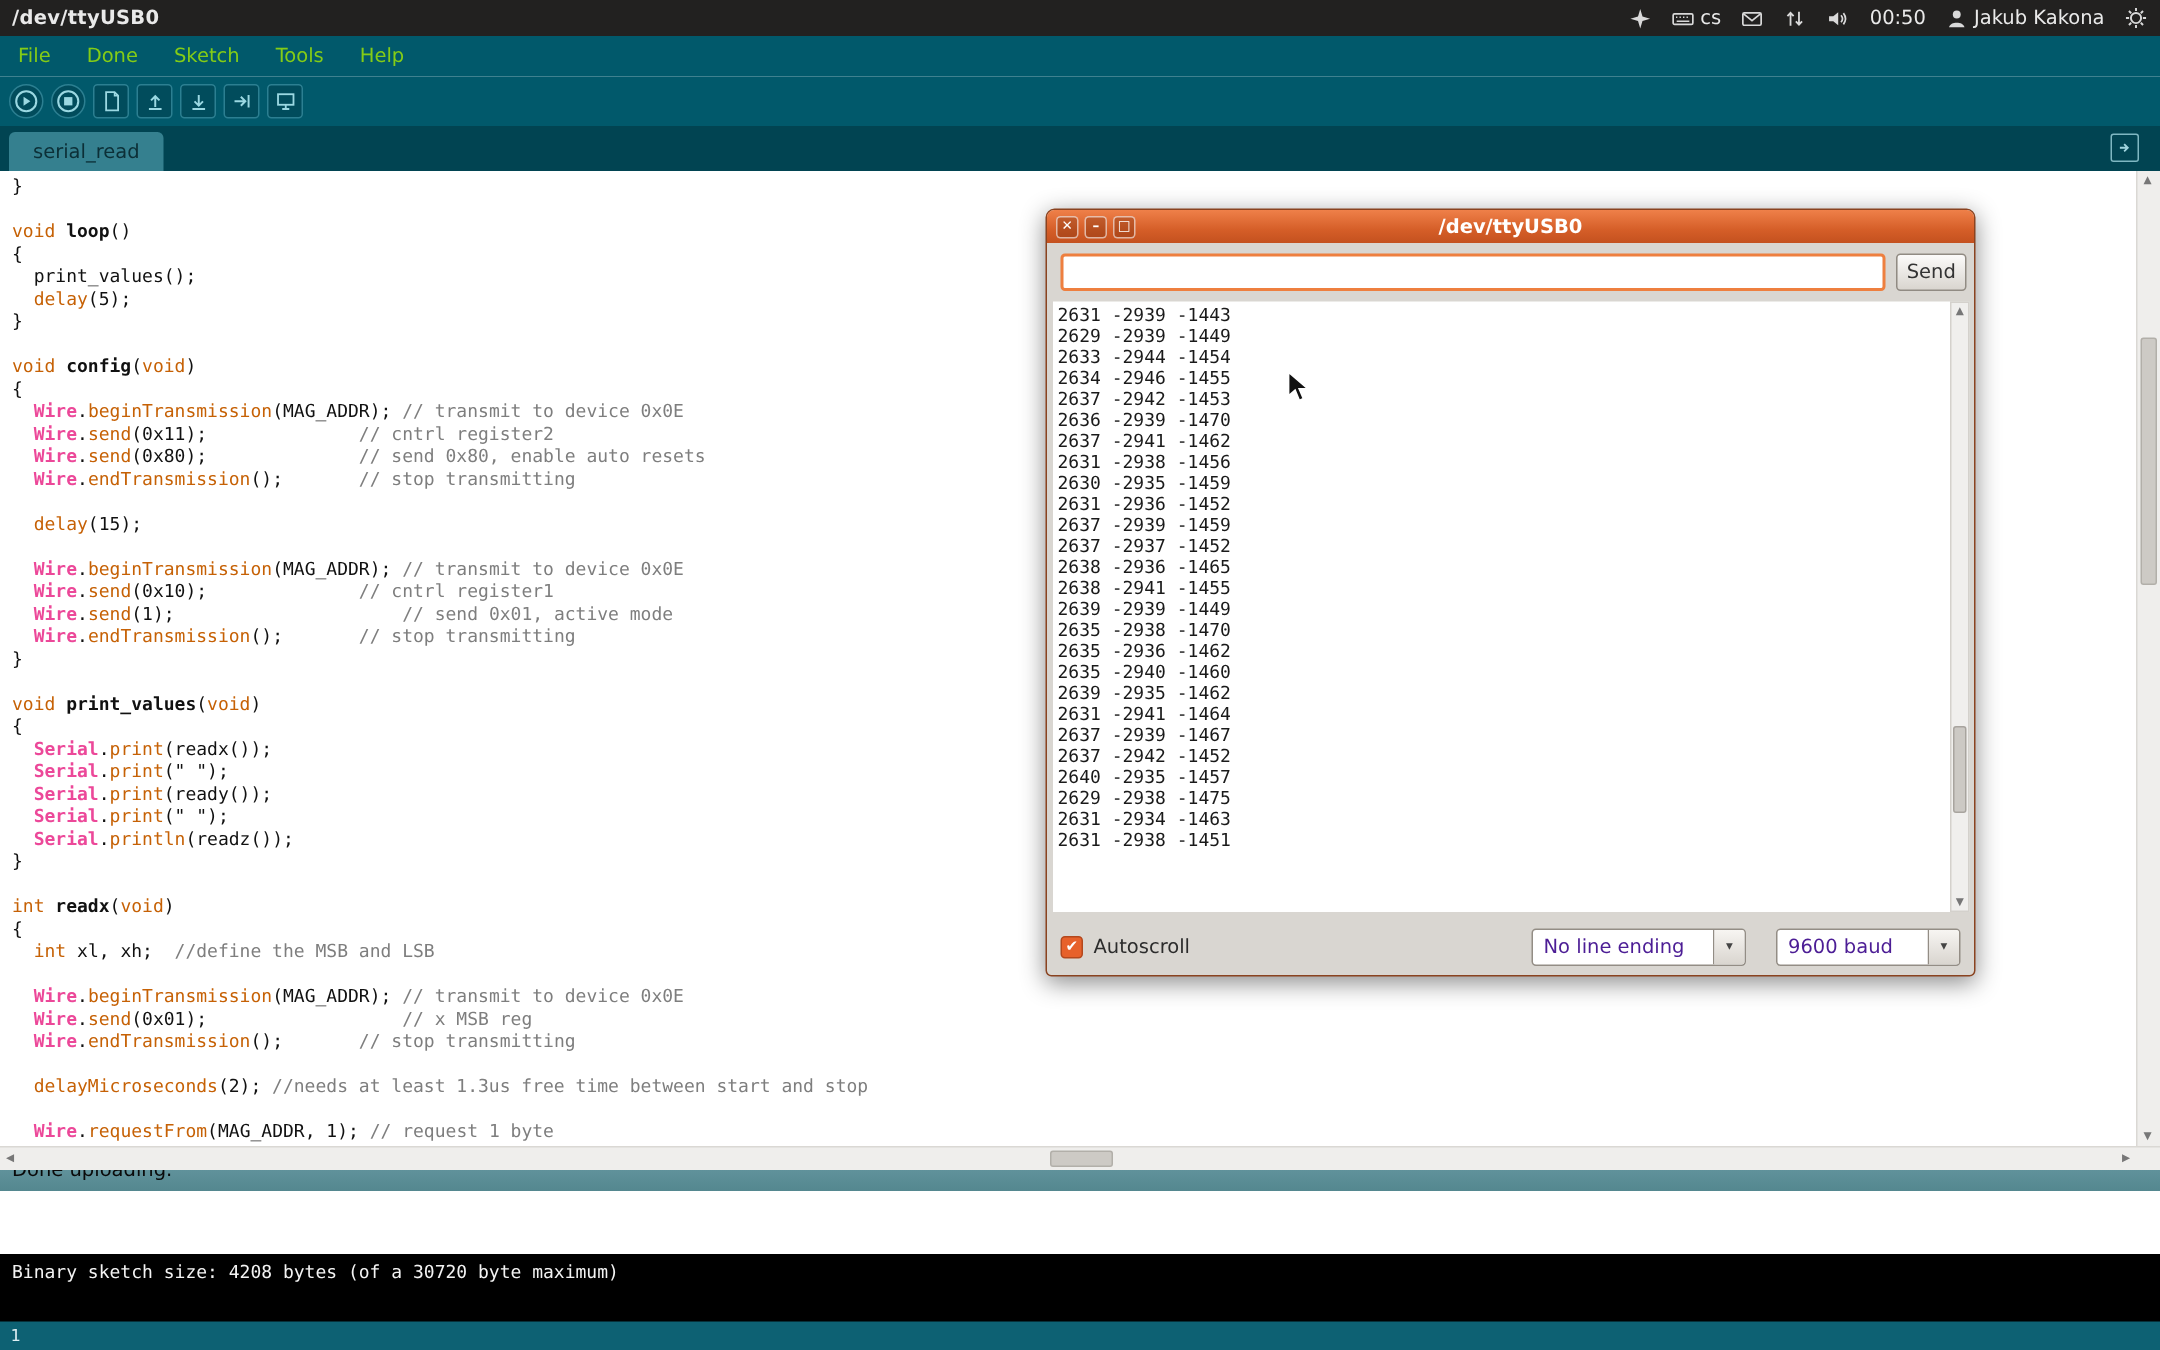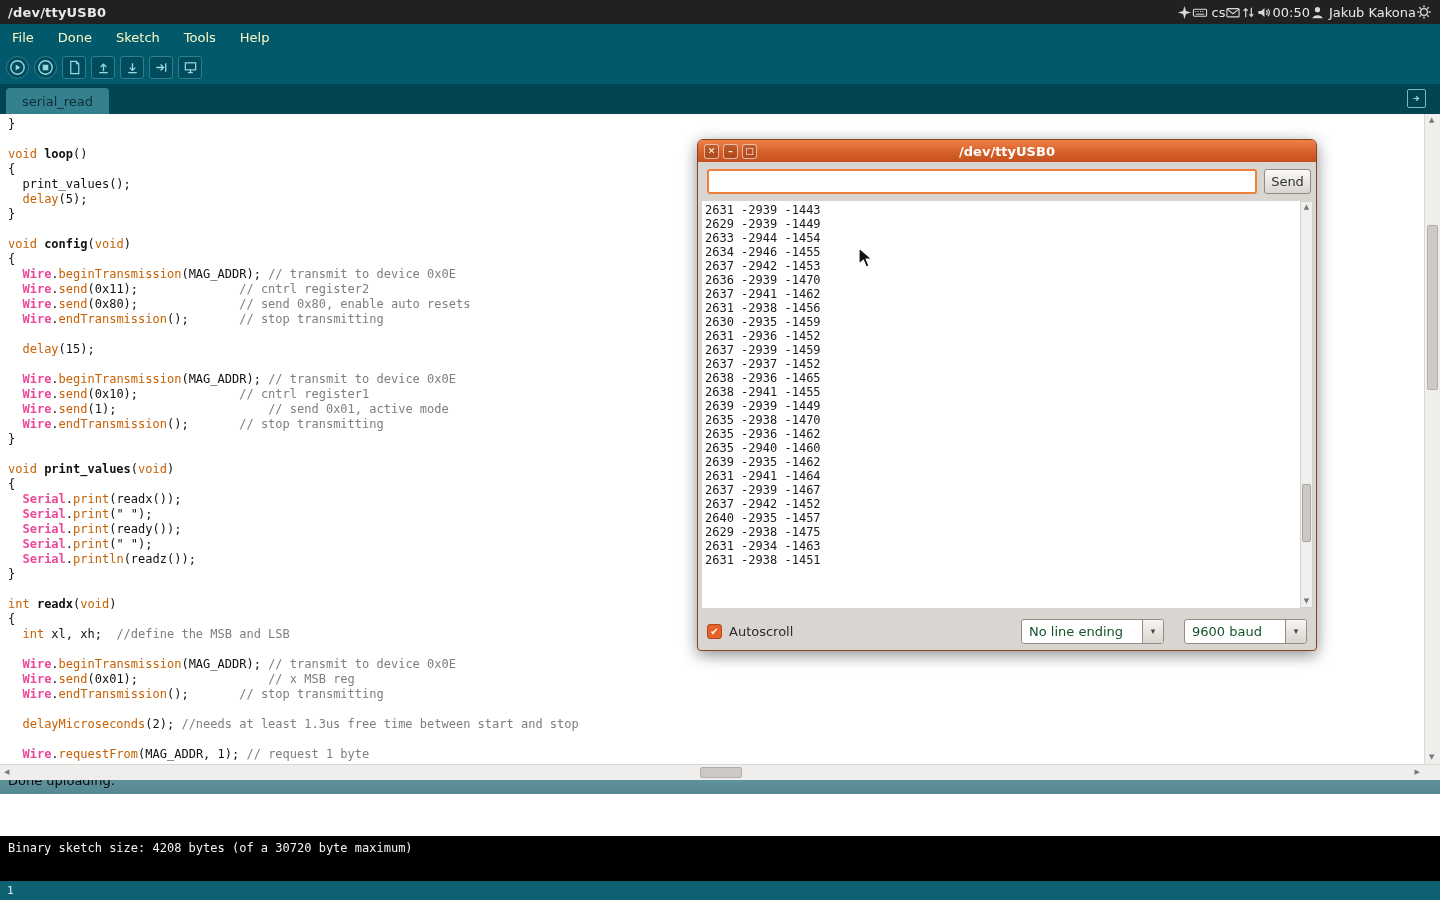--- a/index.html
+++ b/index.html
@@ -3,26 +3,26 @@
 <meta charset="utf-8">
 <style>
   *{margin:0;padding:0;box-sizing:border-box}
   html,body{width:1440px;height:900px;overflow:hidden;background:#333;font-family:"DejaVu Sans",sans-serif}
   .screen{position:relative;width:1440px;height:900px;overflow:hidden;background:#fff}
 
   
   .sysbar{position:absolute;top:0;left:0;right:0;height:24px;background:#222120;color:#e9e9e9;
           display:flex;align-items:center;padding:0 8px;font-size:13px;z-index:5}
   .sysbar-title{font-weight:bold;letter-spacing:.2px}
-  .sysbar-right{margin-left:auto;display:flex;align-items:center;}
+  .sysbar-right{margin-left:auto;display:flex;align-items:center;gap:13px}
   .tray-item{display:flex;align-items:center;gap:4px}
   .tray-item svg{display:block}
 
   
-  .menubar{position:absolute;top:24px;left:0;right:0;height:27px;background:#01596b;color:#fef9c3;
+  .menubar{position:absolute;top:24px;left:0;right:0;height:27px;background:#01596b;color:#84cc16;
            display:flex;align-items:center;font-size:13px;z-index:2}
   .menu-item{padding:0 12px;height:100%;display:flex;align-items:center;cursor:default}
   .toolbar{position:absolute;top:51px;left:0;right:0;height:33px;background:#01596b;
            display:flex;align-items:center;gap:5px;padding:0 6px;z-index:2}
   .tbtn{width:24px;height:23px;border:1px solid #2c7f91;border-radius:3px;background:#014c5c;
         display:flex;align-items:center;justify-content:center}
   .tbtn.round{border-radius:50%;width:23px}
   .tabstrip{position:absolute;top:84px;left:0;right:0;height:30px;background:#014452;z-index:2}
   .tab{position:absolute;left:6px;bottom:0;height:26px;background:#35808f;color:#0c2f37;font-size:13px;
        padding:0 16px;display:flex;align-items:center;border-radius:4px 4px 0 0}
@@ -72,21 +72,21 @@
   .serial-line{font-family:"DejaVu Sans Mono",monospace;font-size:12px;line-height:14px;height:14px;color:#1a1a1a;white-space:pre}
   .sm-scroll{position:absolute;top:61px;right:3px;width:13px;height:407px;background:#f0efed;border:1px solid #d4d1cc}
   .sm-scroll .scroll-arrow{left:0;right:0;text-align:center}
   .sm-thumb{position:absolute;left:1px;right:1px;top:282px;height:58px;background:#ccc9c4;border:1px solid #a8a49e;border-radius:2px}
   .sm-bottom{position:absolute;left:0;right:0;top:477px;height:28px;display:flex;align-items:center;padding:0 9px}
   .checkbox{width:15px;height:15px;background:#e2halt}
   .checkbox{width:15px;height:15px;background:#e7612b;border:1px solid #b4481d;border-radius:3px;color:#fff;
             font-size:10px;display:flex;align-items:center;justify-content:center;flex:none}
   .sm-label{font-size:13px;color:#2c2c2c;margin-left:7px}
   .combo{height:25px;border:1px solid #938d85;border-radius:3px;background:#fff;display:flex;align-items:stretch;flex:none}
-  .combo-text{flex:1;display:flex;align-items:center;padding:0 7px;font-size:13px;color:#14532d;white-space:nowrap;overflow:hidden}
+  .combo-text{flex:1;display:flex;align-items:center;padding:0 7px;font-size:13px;color:#4c1d95;white-space:nowrap;overflow:hidden}
   .combo-arrow{width:21px;background:linear-gradient(#f7f5f2,#d9d5cf);border-left:1px solid #938d85;
                display:flex;align-items:center;justify-content:center;font-size:9px;color:#444;border-radius:0 2px 2px 0}
   .combo-line-ending{width:143px;margin-left:auto}
   .combo-baud{width:123px;margin-left:20px}
 
   .cursor{position:absolute;left:858px;top:247px;z-index:99;pointer-events:none}
 </style>
 </head>
 <body>
 

